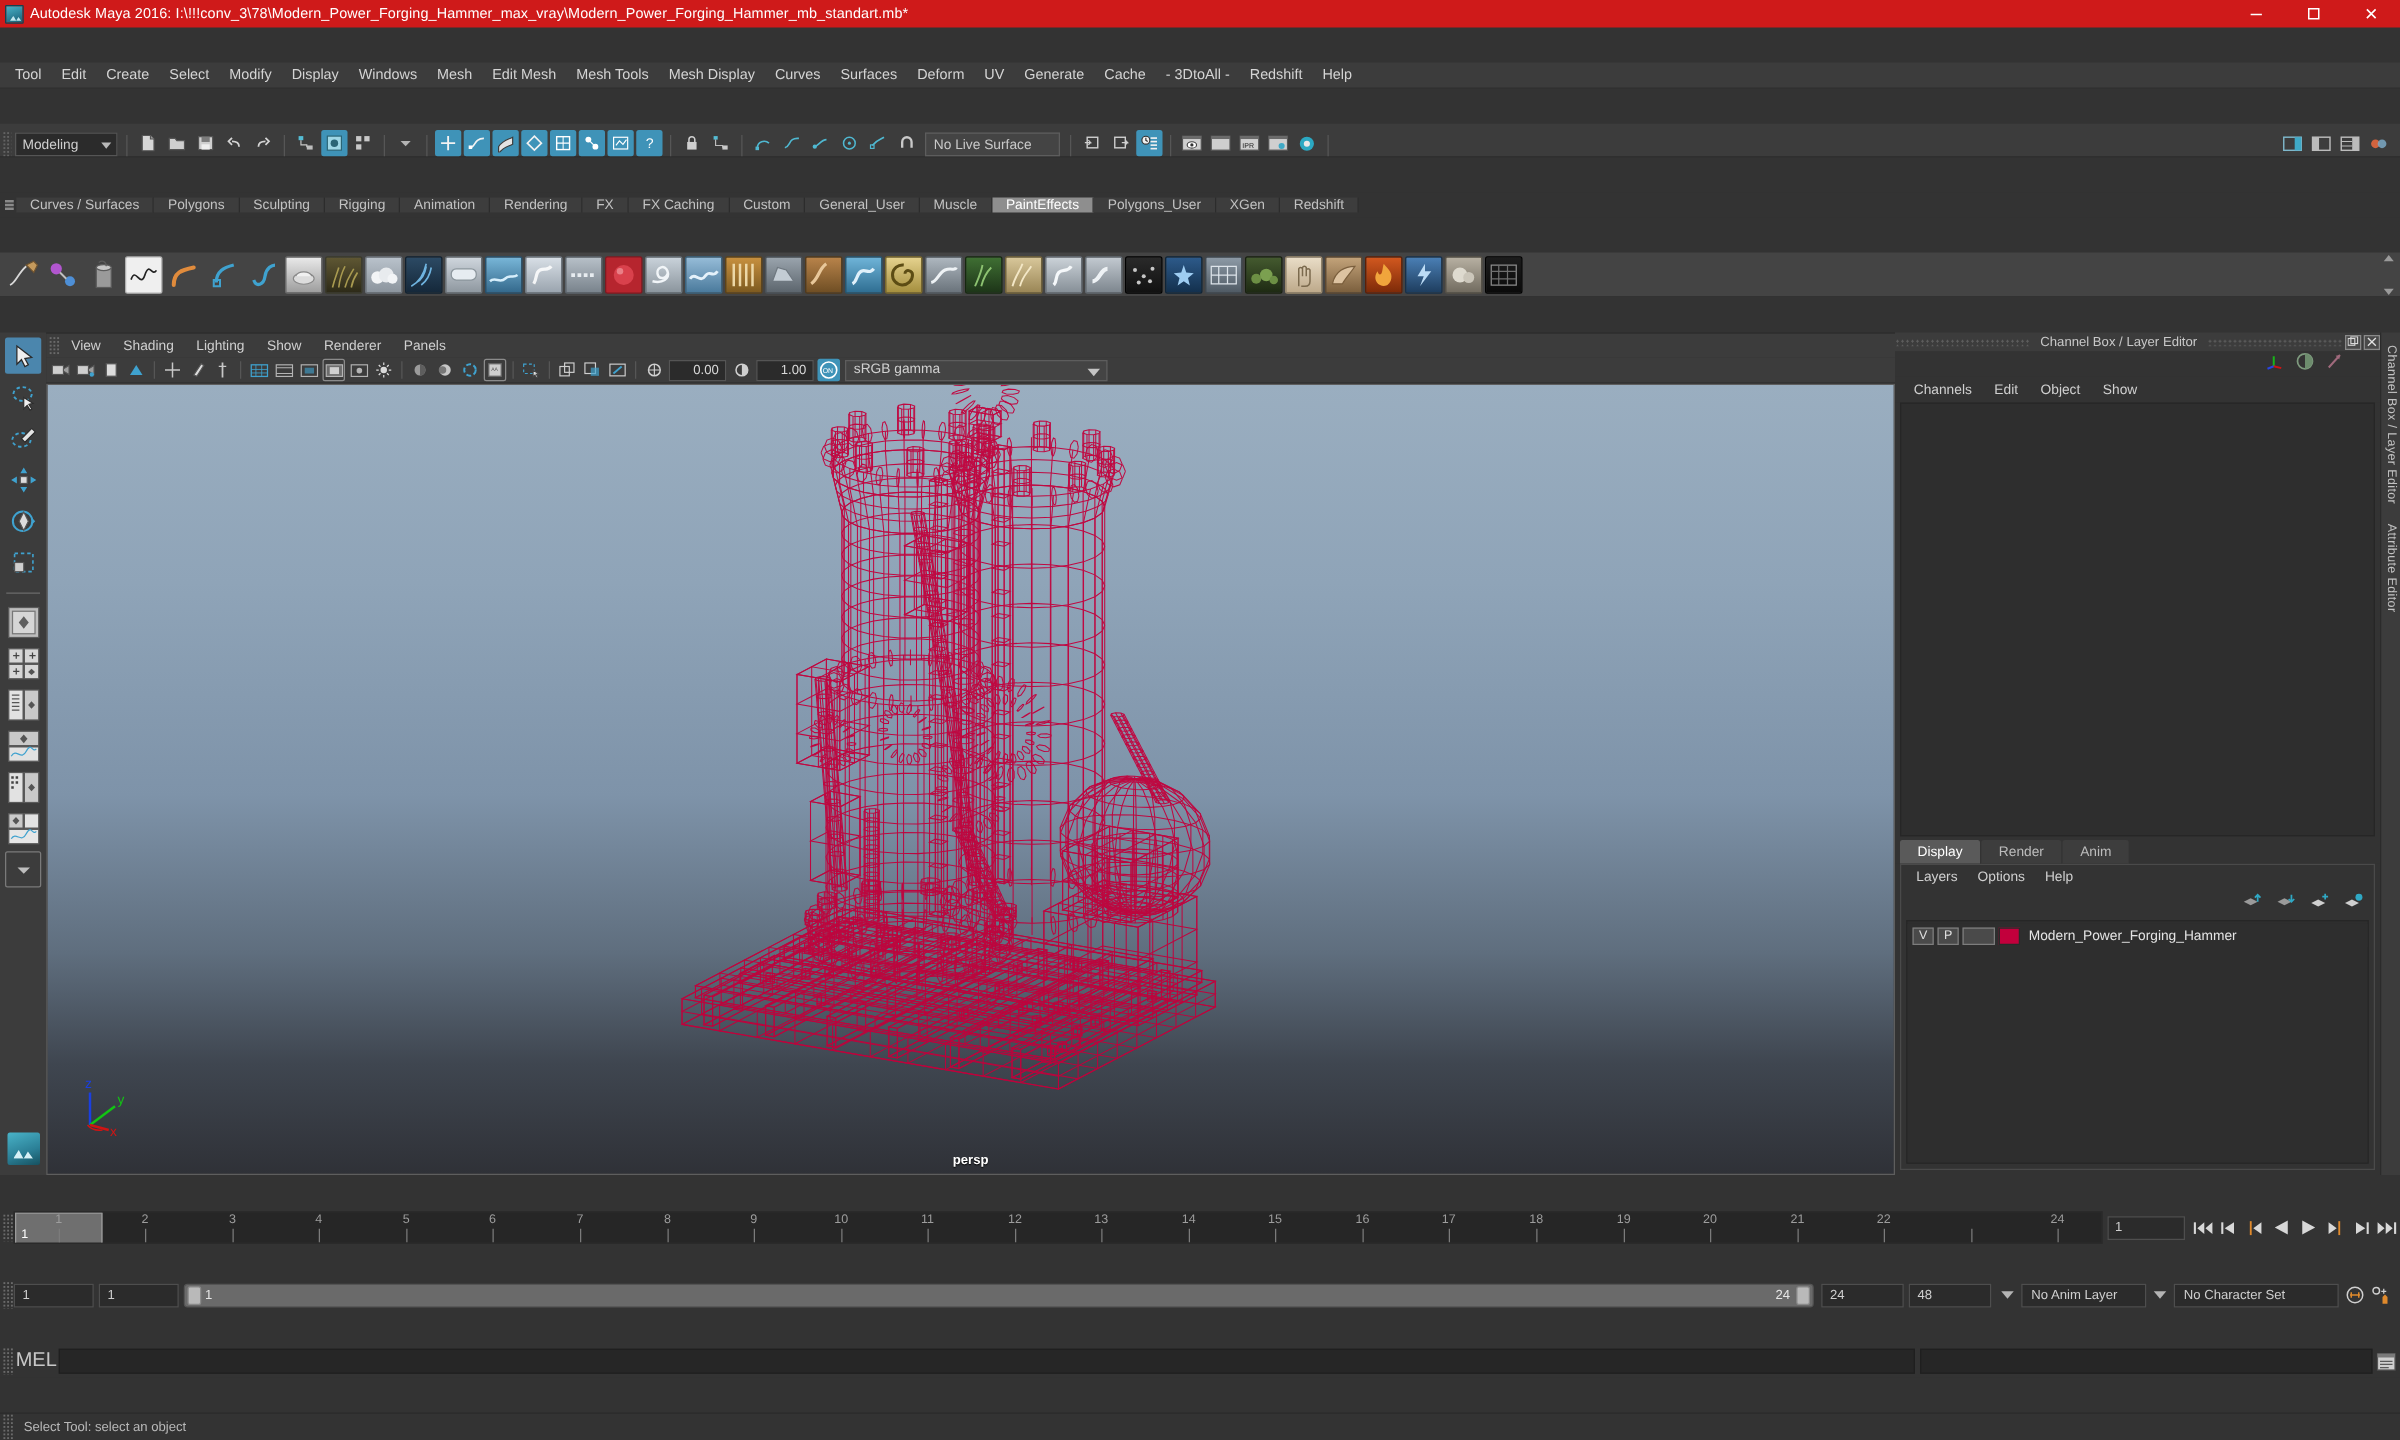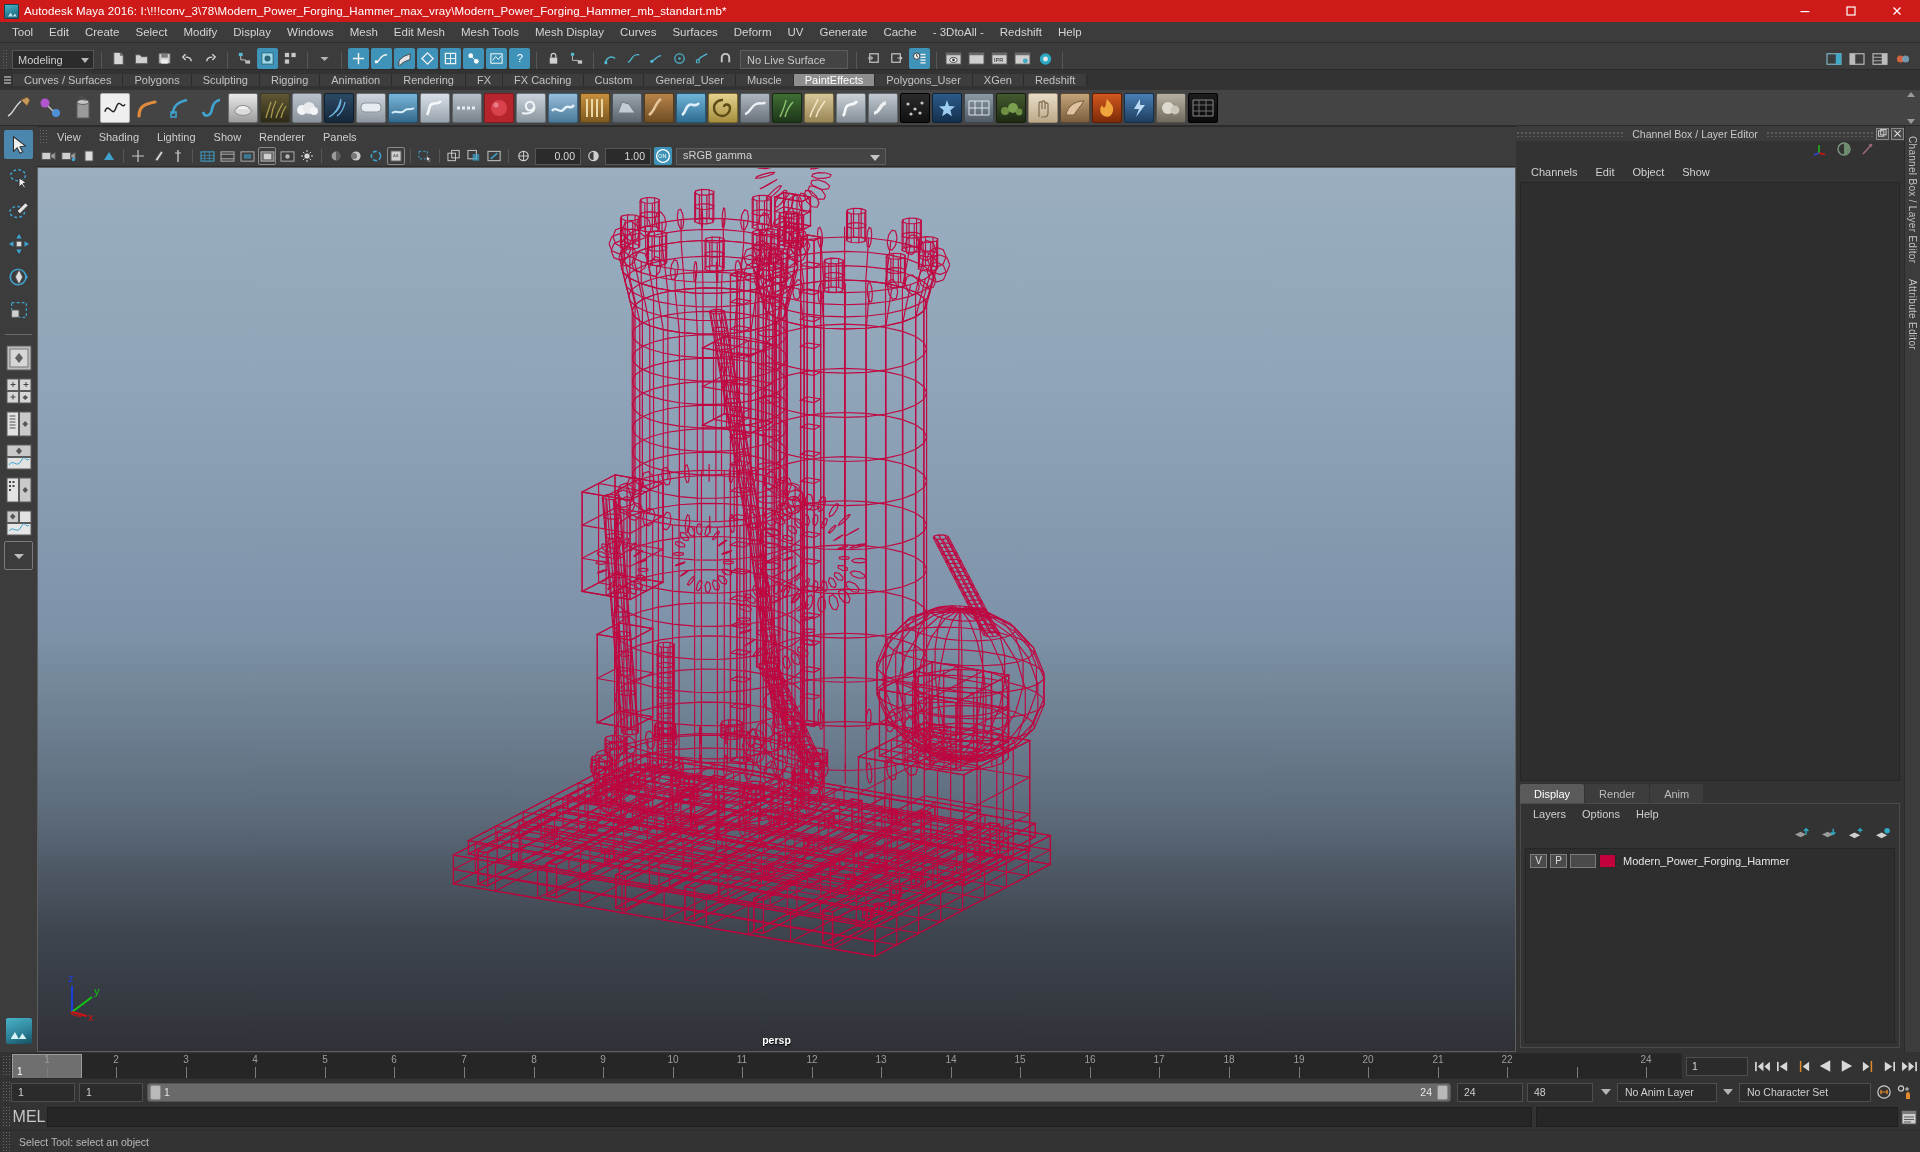--- a/index.html
+++ b/index.html
@@ -3,21 +3,21 @@
 <meta charset="utf-8">
 <style>
   * { box-sizing: border-box; margin: 0; padding: 0; }
   html, body {
     width: 1920px; height: 1152px;
     background: #333333;
     font-family: "Liberation Sans", sans-serif;
     overflow: hidden;
     -webkit-font-smoothing: antialiased;
   }
-  .app { width: 1920px; height: 1152px; display: flex; flex-direction: column; position: relative; }
+  .app { width: 1920px; height: 1152px; display: flex; flex-direction: column; position: relative; gap: 28px; }
 
   
   .titlebar {
     height: 22px; background: #cf1a1a; display: flex; align-items: center;
     flex: 0 0 22px; position: relative;
   }
   .title-logo {
     width: 15px; height: 15px; margin: 0 5px 0 4px; flex: 0 0 15px;
     background: linear-gradient(160deg,#49b3c8 0%,#2b7f96 60%,#1c5f72 100%);
     border: 1px solid #0f4453; border-radius: 1px; position: relative;

